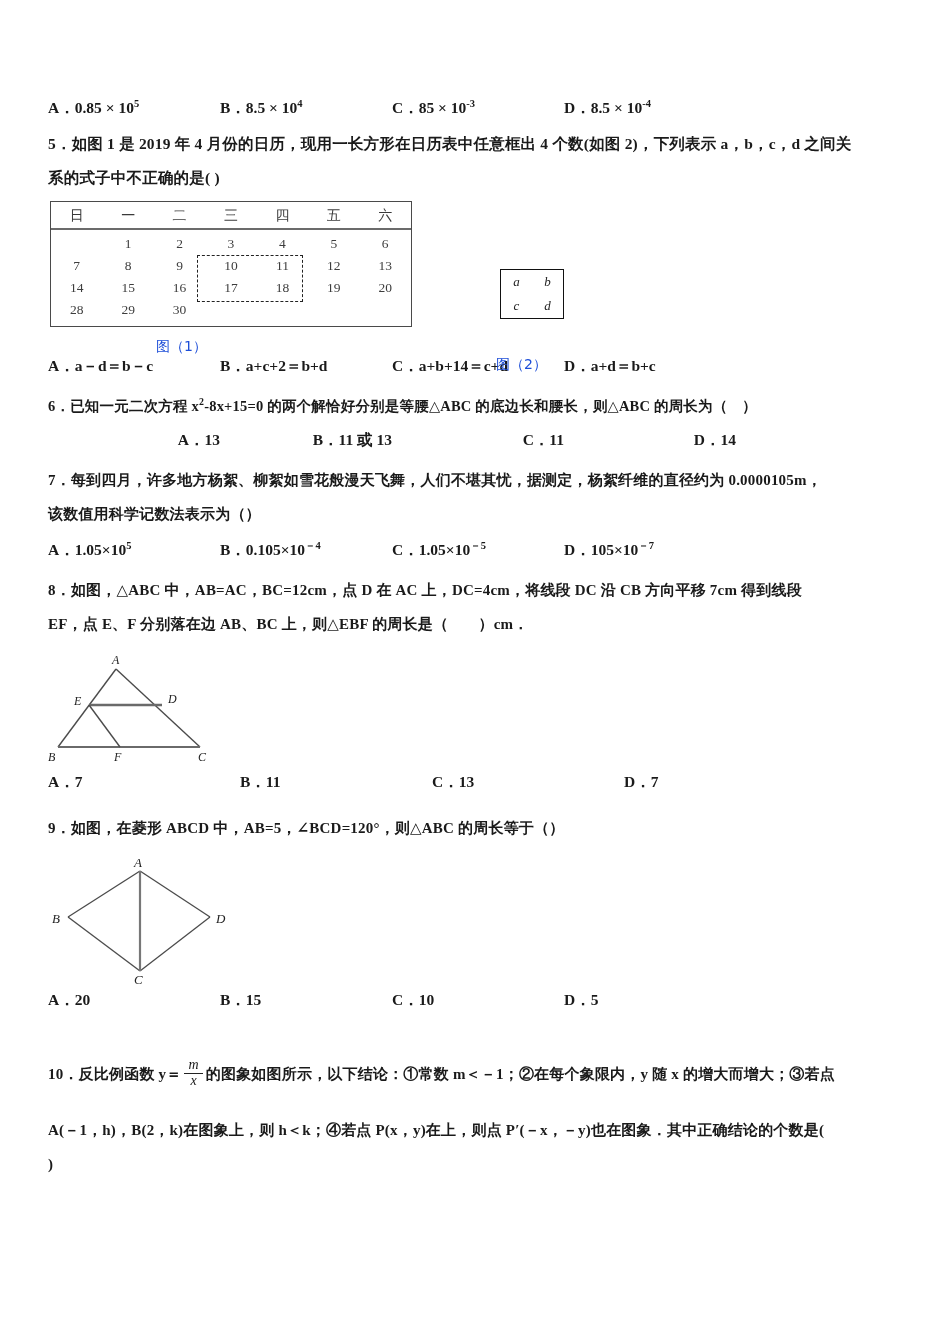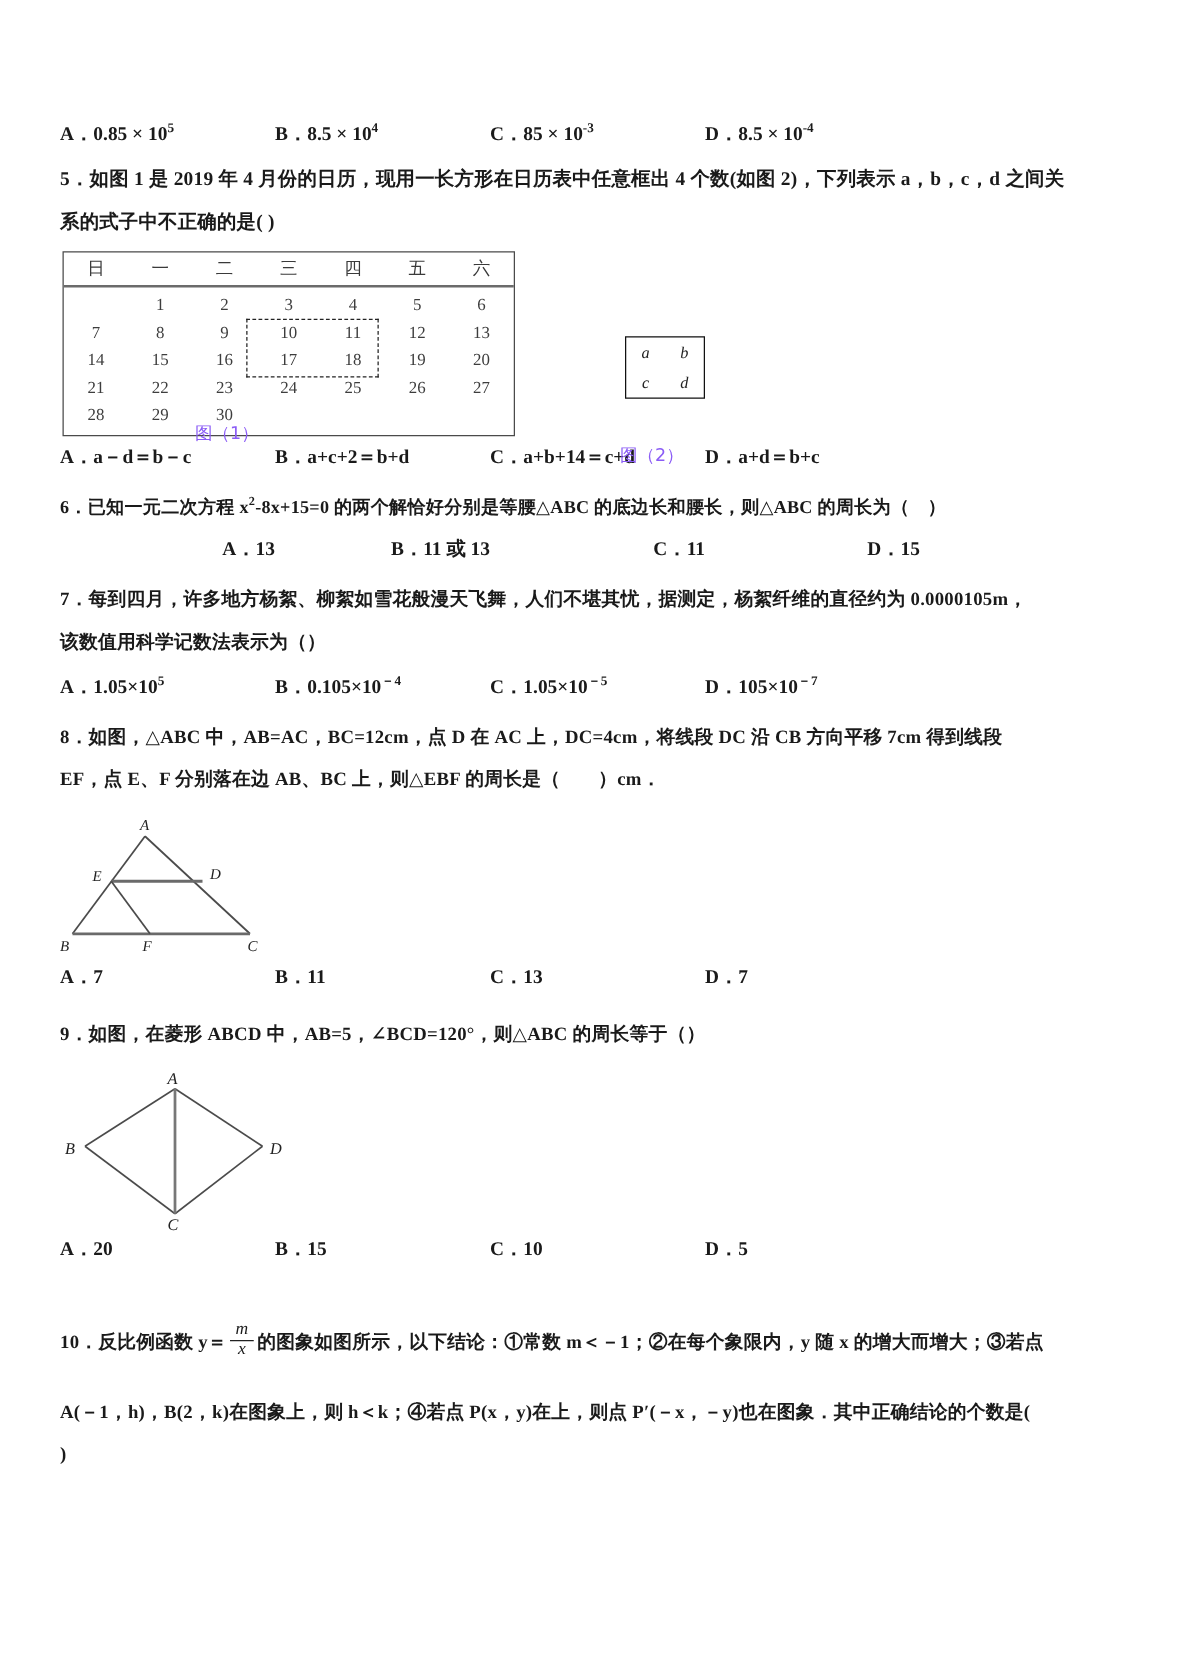--- a/index.html
+++ b/index.html
@@ -114,21 +114,21 @@
     flex: 1 1 0;
     text-align: center;
     line-height: 24px;
     font-size: 13px;
     font-style: italic;
     color: #222;
   }
   .cap {
     position: absolute;
     font-size: 14px;
-    color: #8b5cf6;
+    color: #1d4ed8;
     font-family: "DejaVu Sans", sans-serif;
   }
   .cap1 { left: 108px; top: 143px; }
   .cap2 { left: 448px; top: 143px; margin-top: 18px; }
 
   
   .geo { position: relative; }
 
   
   .frac {
@@ -195,29 +195,20 @@
         <div class="cal-row">
           <div>14</div>
           <div>15</div>
           <div>16</div>
           <div>17</div>
           <div>18</div>
           <div>19</div>
           <div>20</div>
         </div>
         <div class="cal-row">
-          <div>21</div>
-          <div>22</div>
-          <div>23</div>
-          <div>24</div>
-          <div>25</div>
-          <div>26</div>
-          <div>27</div>
-        </div>
-        <div class="cal-row">
           <div>28</div>
           <div>29</div>
           <div>30</div>
           <div></div>
           <div></div>
           <div></div>
           <div></div>
         </div>
         <div class="dashbox"></div>
       </div>
@@ -244,21 +235,21 @@
     <div class="opt">C．a+b+14＝c+d</div>
     <div class="opt">D．a+d＝b+c</div>
   </div>
 
   <div class="qline" style="margin-top:8px; font-size:14.5px;"><span>6．已知一元二次方程 x</span><sup>2</sup><span>-8x+15=0 的两个解恰好分别是等腰△ABC 的底边长和腰长，则△ABC 的周长为（　）</span></div>
 
   <div class="opts" style="margin-top:2px;text-align:right;">
     <div class="opt">A．13</div>
     <div class="opt">B．11 或 13</div>
     <div class="opt">C．11</div>
-    <div class="opt">D．15</div>
+    <div class="opt">D．14</div>
   </div>
 
   <div class="qline" style="margin-top:8px; font-size:15px;">7．每到四月，许多地方杨絮、柳絮如雪花般漫天飞舞，人们不堪其忧，据测定，杨絮纤维的直径约为 0.0000105m，</div>
   <div class="qline" style="font-size:15px;">该数值用科学记数法表示为（）</div>
 
   <div class="opts" style="margin-top:4px;">
     <div class="opt"><span>A．1.05×10</span><sup>5</sup></div>
     <div class="opt"><span>B．0.105×10</span><sup>－4</sup></div>
     <div class="opt"><span>C．1.05×10</span><sup>－5</sup></div>
     <div class="opt"><span>D．105×10</span><sup>－7</sup></div>
@@ -279,21 +270,21 @@
       <line x1="41" y1="58" x2="72" y2="100" stroke="#4b4b4b" stroke-width="1.4"></line>
       <text x="64" y="17" font-size="12" font-style="italic" font-family="Liberation Serif, serif" fill="#222">A</text>
       <text x="26" y="58" font-size="12" font-style="italic" font-family="Liberation Serif, serif" fill="#222">E</text>
       <text x="120" y="56" font-size="12" font-style="italic" font-family="Liberation Serif, serif" fill="#222">D</text>
       <text x="0" y="114" font-size="12" font-style="italic" font-family="Liberation Serif, serif" fill="#222">B</text>
       <text x="66" y="114" font-size="12" font-style="italic" font-family="Liberation Serif, serif" fill="#222">F</text>
       <text x="150" y="114" font-size="12" font-style="italic" font-family="Liberation Serif, serif" fill="#222">C</text>
     </svg>
   </div>
 
-  <div class="opts" style="margin-top:2px;">
+  <div class="opts" style="margin-top:2px;gap:20px;">
     <div class="opt">A．7</div>
     <div class="opt">B．11</div>
     <div class="opt">C．13</div>
     <div class="opt">D．7</div>
   </div>
 
   <div class="qline" style="margin-top:14px; font-size:15px;">9．如图，在菱形 ABCD 中，AB=5，∠BCD=120°，则△ABC 的周长等于（）</div>
 
   <div class="geo" style="height:132px; margin-top:8px;">
     <svg width="250" height="132" viewBox="0 0 250 132">

